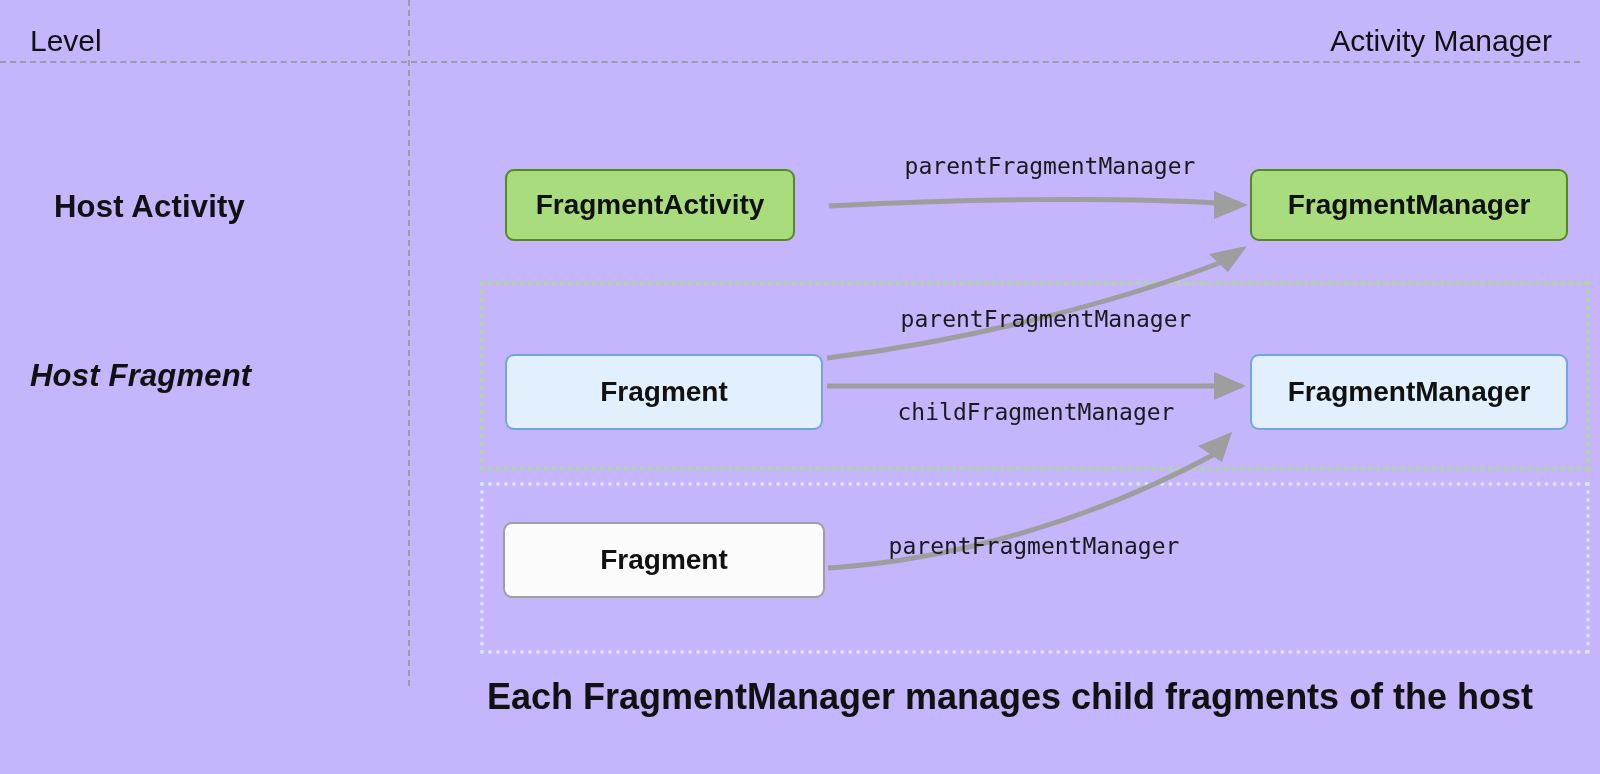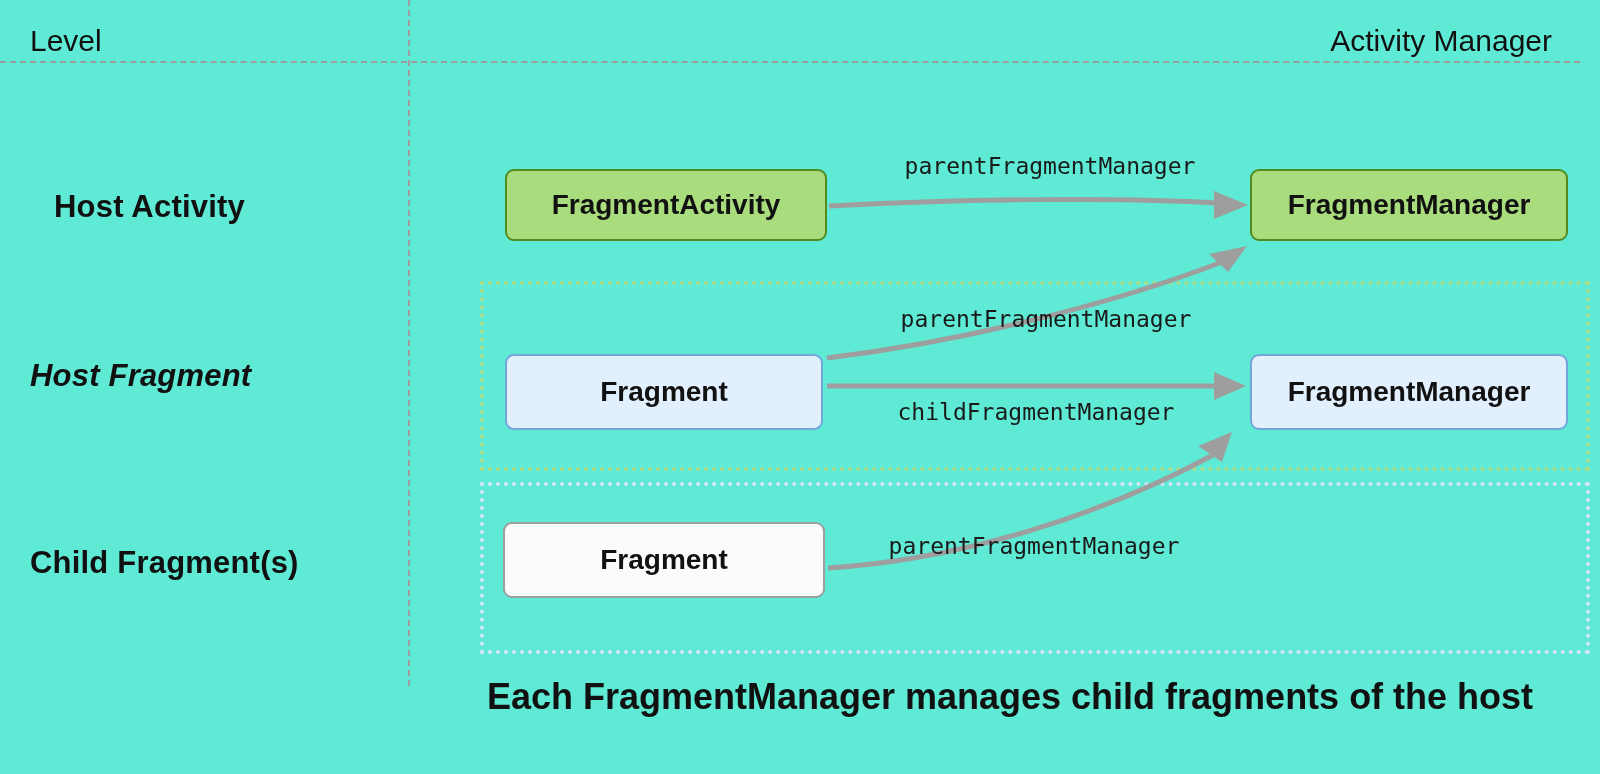--- a/index.html
+++ b/index.html
@@ -1,17 +1,17 @@
 <!DOCTYPE html>
 <html><head>
 <meta charset="utf-8">
 <style>
   html,body{margin:0;padding:0;background:#ffffff;}
   #canvas{
-    position:relative;width:1600px;height:774px;background:#5eead4;overflow:hidden;
+    position:relative;width:1600px;height:774px;background:#c4b5fd;overflow:hidden;
     font-family:"Liberation Sans",sans-serif;color:#111;
   }
   .abs{position:absolute;}
   
   .col-header{font-size:30px;font-weight:400;color:#111;white-space:nowrap;}
   .h-divider{top:61px;left:0;width:1580px;height:0;border-top:2px dashed #9e9e9e;}
   .v-divider{left:408px;top:0;width:0;height:686px;border-left:2px dashed #9e9e9e;}
   
   .row-label{font-size:31px;font-weight:600;letter-spacing:.2px;white-space:nowrap;}
   
@@ -46,21 +46,20 @@
 
 <div id="canvas">
 
   <div class="abs col-header" style="left:30px;top:24px;">Level</div>
   <div class="abs col-header" style="right:48px;top:24px;">Activity Manager</div>
   <div class="abs h-divider"></div>
   <div class="abs v-divider"></div>
 
   <div class="abs row-label" style="left:30px;top:189px;margin-left:24px;">Host Activity</div>
   <div class="abs row-label" style="left:30px;top:358px;font-style:italic;">Host Fragment</div>
-  <div class="abs row-label" style="left:30px;top:545px;">Child Fragment(s)</div>
 
   <div class="abs group group-green" style="left:480px;top:281px;width:1110px;height:190px;"></div>
   <div class="abs group group-blue" style="left:480px;top:482px;width:1110px;height:172px;"></div>
 
   <svg class="arrows" viewBox="0 0 1600 774">
     <g>
       <path class="shaft" d="M 829 206 C 960 199, 1120 197, 1218 203"></path>
       <polygon class="head" points="1248,205 1214,191 1214,219"></polygon>
     </g>
     <g>
@@ -70,21 +69,21 @@
     <g>
       <path class="shaft" d="M 827 386 L 1218 386"></path>
       <polygon class="head" points="1246,386 1214,372 1214,400"></polygon>
     </g>
     <g>
       <path class="shaft" d="M 828 568 C 960 560, 1100 516, 1213 455"></path>
       <polygon class="head" points="1232,432 1222,462 1198,446"></polygon>
     </g>
   </svg>
 
-  <div class="abs node node-green" style="left:505px;top:169px;width:322px;height:72px;">
+  <div class="abs node node-green" style="left:505px;top:169px;width:290px;height:72px;">
     <span>FragmentActivity</span>
   </div>
   <div class="abs node node-green" style="left:1250px;top:169px;width:318px;height:72px;">
     <span>FragmentManager</span>
   </div>
   <div class="abs node node-blue" style="left:505px;top:354px;width:318px;height:76px;">
     <span>Fragment</span>
   </div>
   <div class="abs node node-blue" style="left:1250px;top:354px;width:318px;height:76px;">
     <span>FragmentManager</span>

